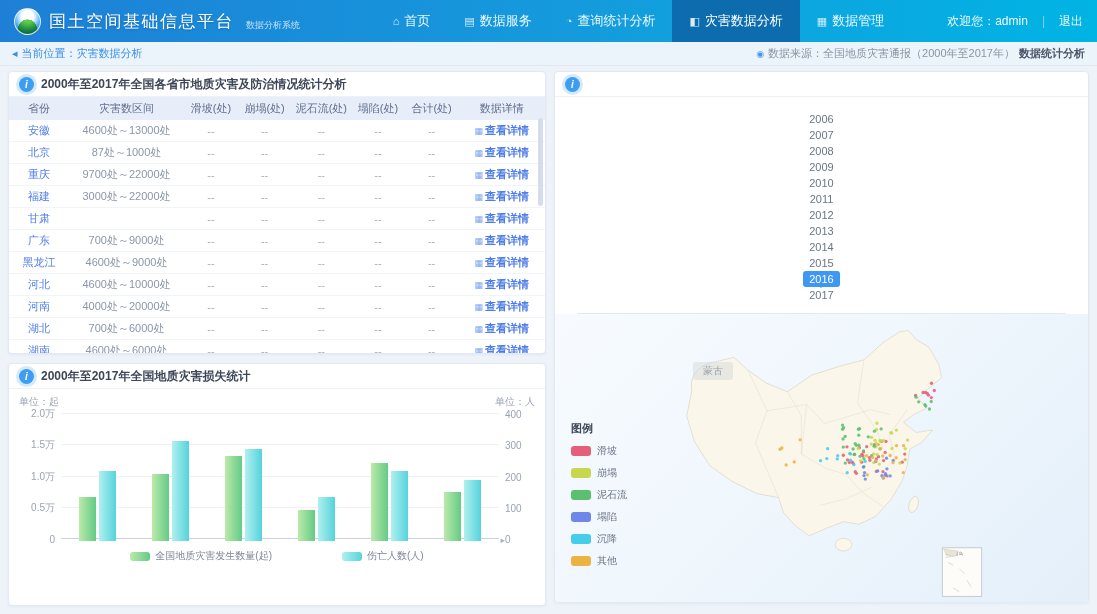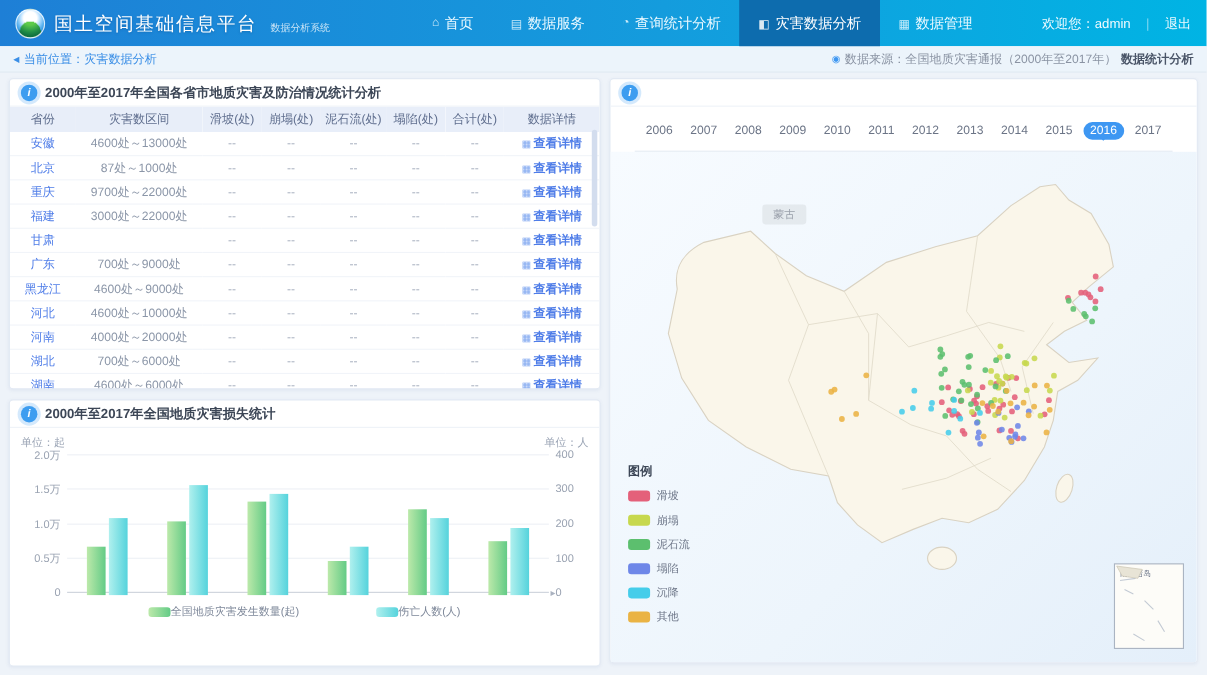--- a/index.html
+++ b/index.html
@@ -71,28 +71,28 @@
   .plot { flex:1; position:relative; height:128px; }
   .gridline { position:absolute; left:0; right:0; height:1px; background:#edf0f5; }
   .gridline.base { background:#ccd2db; }
   .x-arrow { position:absolute; right:-6px; bottom:-4px; font-size:9px; color:#aab2c0; }
   .groups { position:absolute; inset:0; display:flex; }
   .group { flex:1; display:flex; align-items:flex-end; justify-content:center; gap:3px; }
   .bar { width:17px; }
   .x-labels { display:flex; margin-left:44px; margin-right:38px; padding-top:3px; }
   .x-labels span { flex:1; text-align:center; font-size:10px; color:#8b96a8; }
   .bar-legend { display:flex; justify-content:center; gap:70px; padding:8px 0 4px; }
-  .bl-item { display:flex; align-items:center; font-size:10px; color:#7d8799; cursor:pointer; }
+  .bl-item { display:flex; align-items:center; gap:5px; font-size:10px; color:#7d8799; cursor:pointer; }
   .bl-swatch { width:20px; height:9px; border-radius:3px; }
 
   
   .map-card { height:532px; display:flex; flex-direction:column; }
-  .years { display:flex; justify-content:space-between; align-items:center; padding:14px 26px 2px; }
+  .years { display:flex; justify-content:space-between; align-items:center; padding:14px 26px 2px;flex-direction:column; }
   .year { font-size:11px; color:#6b7486; cursor:pointer; padding:2px 6px; position:relative; }
-  .year.active { background:#3e97f2; color:#fff; border-radius:8px; }
+  .year.active { background:#3e97f2; color:#fff; border-radius:3px; }
   .year.active::after { content:""; position:absolute; left:50%; bottom:-5px; margin-left:-4px;
     border:4px solid transparent; border-top-color:#3e97f2; }
   .year-line { height:1px; margin:8px 22px 0; background:#e2e9f2; }
   .map-wrap { flex:1; position:relative;
     background:linear-gradient(135deg,#f7fbff 0%,#edf5fc 60%,#e4effa 100%); }
   .map-wrap svg { position:absolute; inset:0; width:100%; height:100%; }
   .map-legend { position:absolute; left:16px; bottom:26px; }
   .map-legend .lg-title { font-size:11px; font-weight:bold; color:#3c4656; margin-bottom:8px; }
   .lg-item { display:flex; align-items:center; gap:6px; margin-bottom:8px; cursor:pointer; }
   .lg-swatch { width:20px; height:10px; border-radius:3px; }

